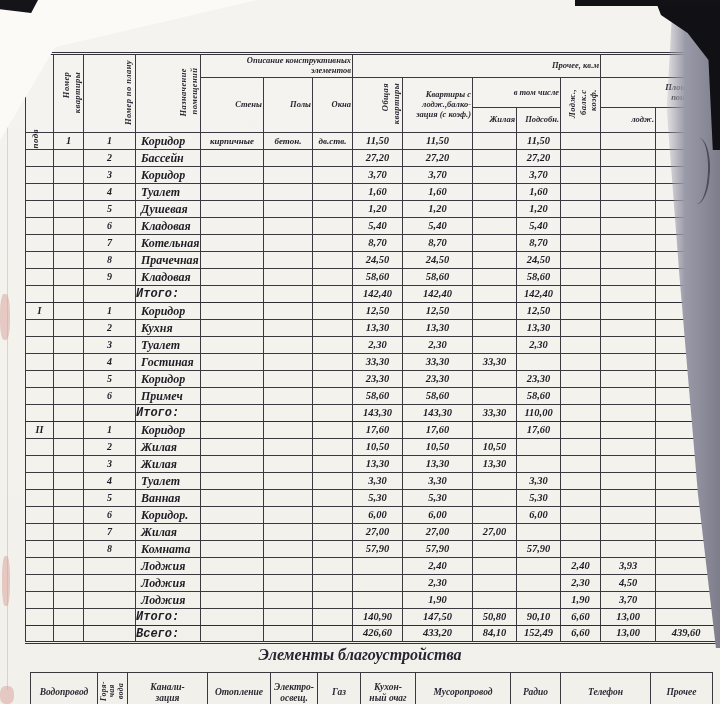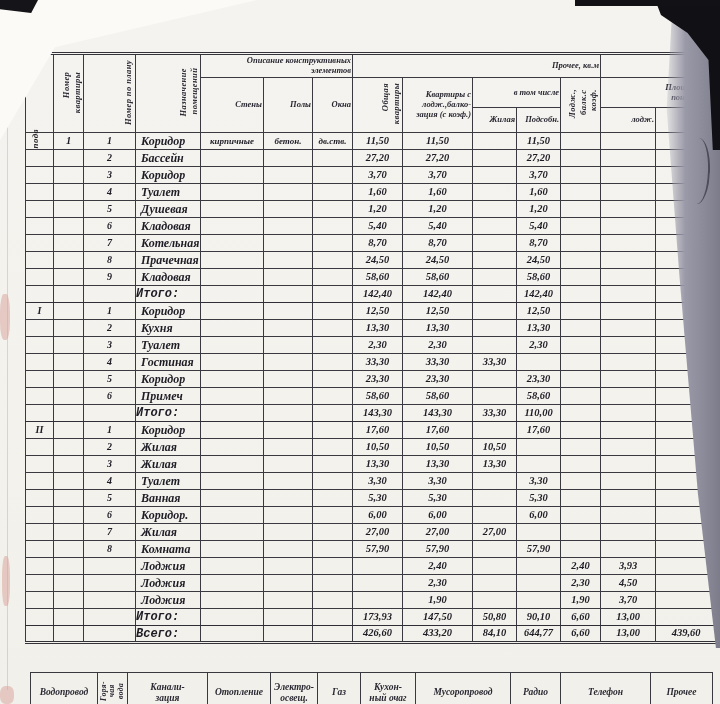--- a/index.html
+++ b/index.html
@@ -605,47 +605,48 @@
           <td></td>
         </tr>
         <tr class="total-row">
           <td></td>
           <td></td>
           <td></td>
           <td>Итого:</td>
           <td></td>
           <td></td>
           <td></td>
-          <td>173,93</td>
+          <td>140,90</td>
           <td>147,50</td>
           <td>50,80</td>
           <td>90,10</td>
           <td>6,60</td>
           <td>13,00</td>
           <td></td>
         </tr>
         <tr class="total-row">
           <td></td>
           <td></td>
           <td></td>
           <td>Всего:</td>
           <td></td>
           <td></td>
           <td></td>
           <td>426,60</td>
           <td>433,20</td>
           <td>84,10</td>
-          <td>644,77</td>
+          <td>152,49</td>
           <td>6,60</td>
           <td>13,00</td>
           <td>439,60</td>
         </tr>
       </tbody>
   </table>
 
+  <div class="amenities-title">Элементы благоустройства</div>
 
   <table class="amen-table">
     <colgroup>
       <col style="width:67px">
         <col style="width:30px">
         <col style="width:80px">
         <col style="width:63px">
       <col style="width:47px">
         <col style="width:43px">
         <col style="width:55px">

